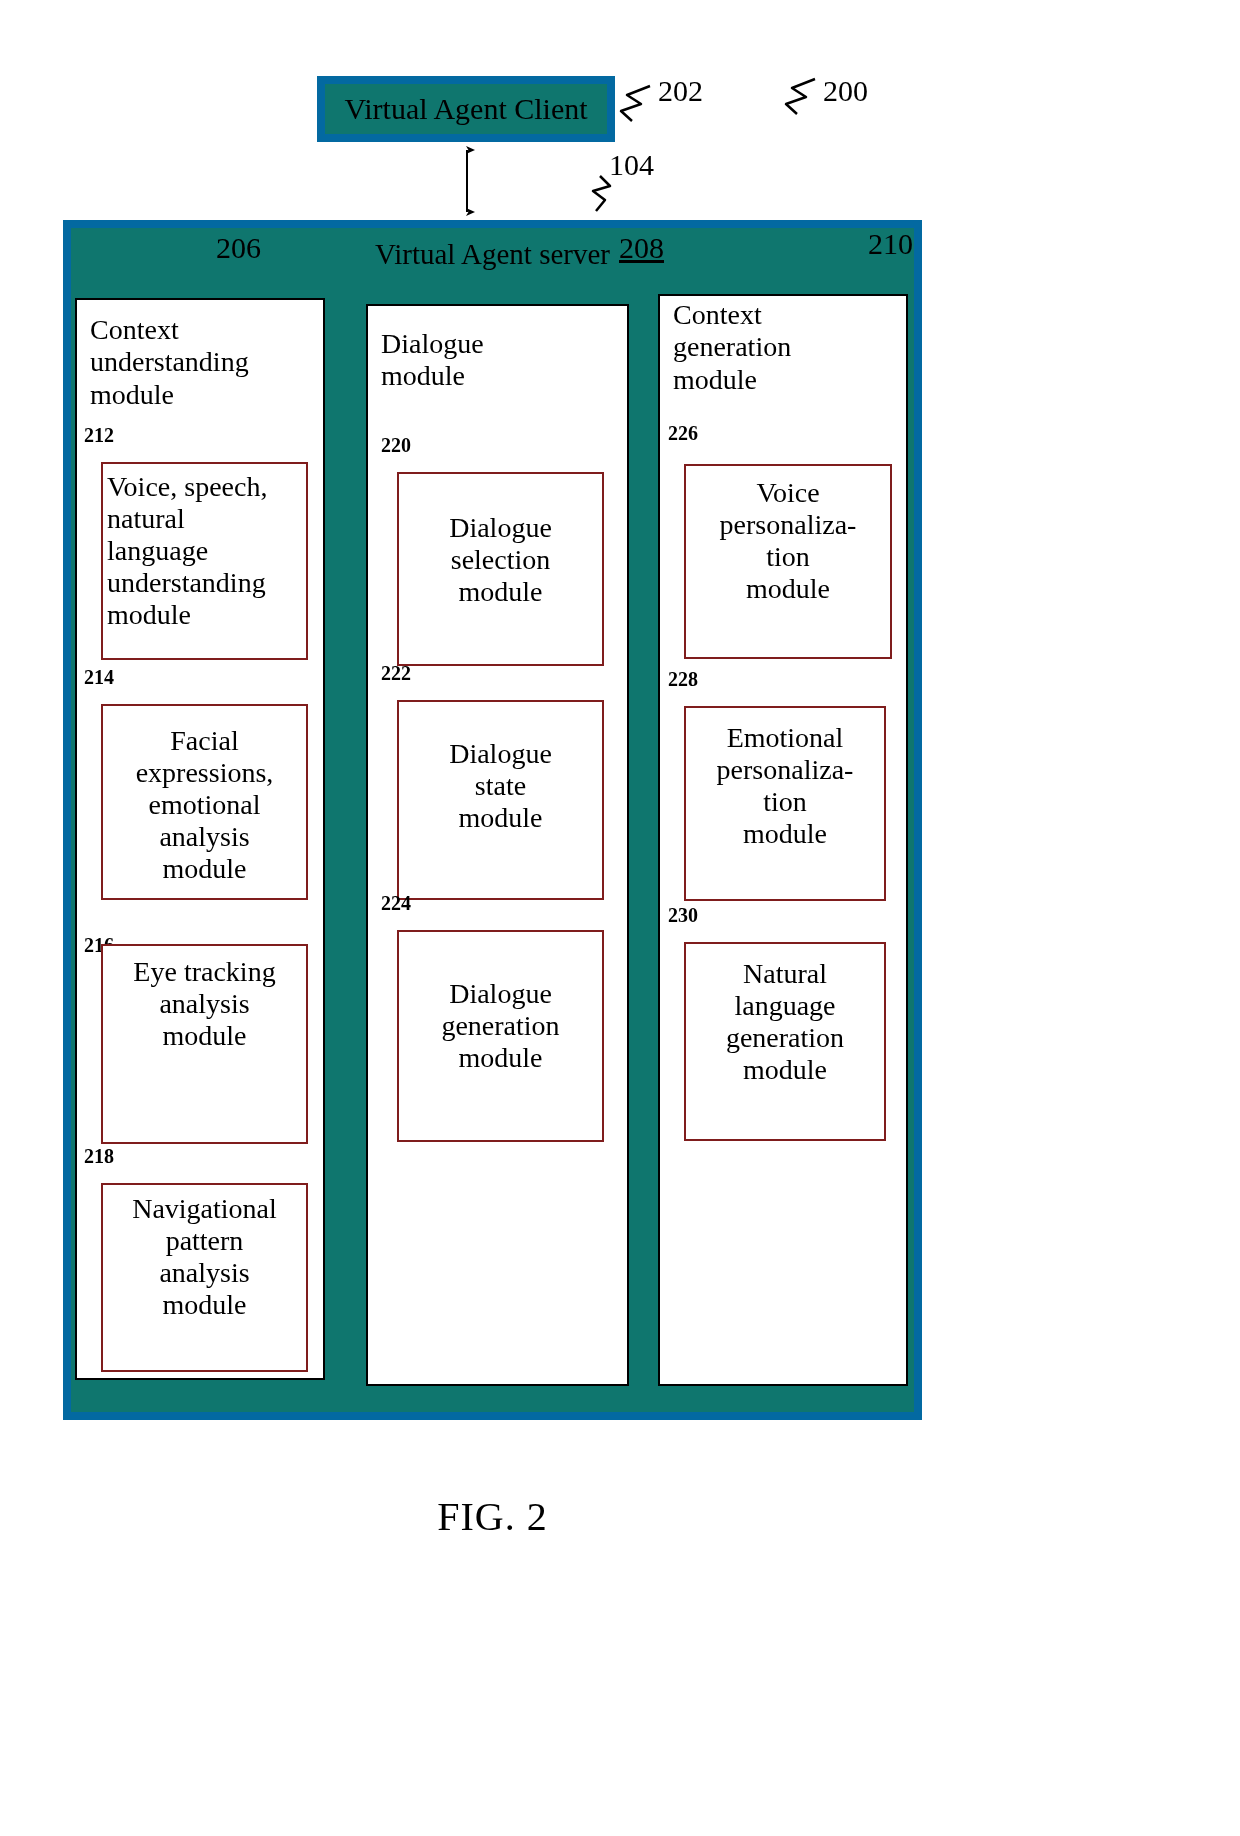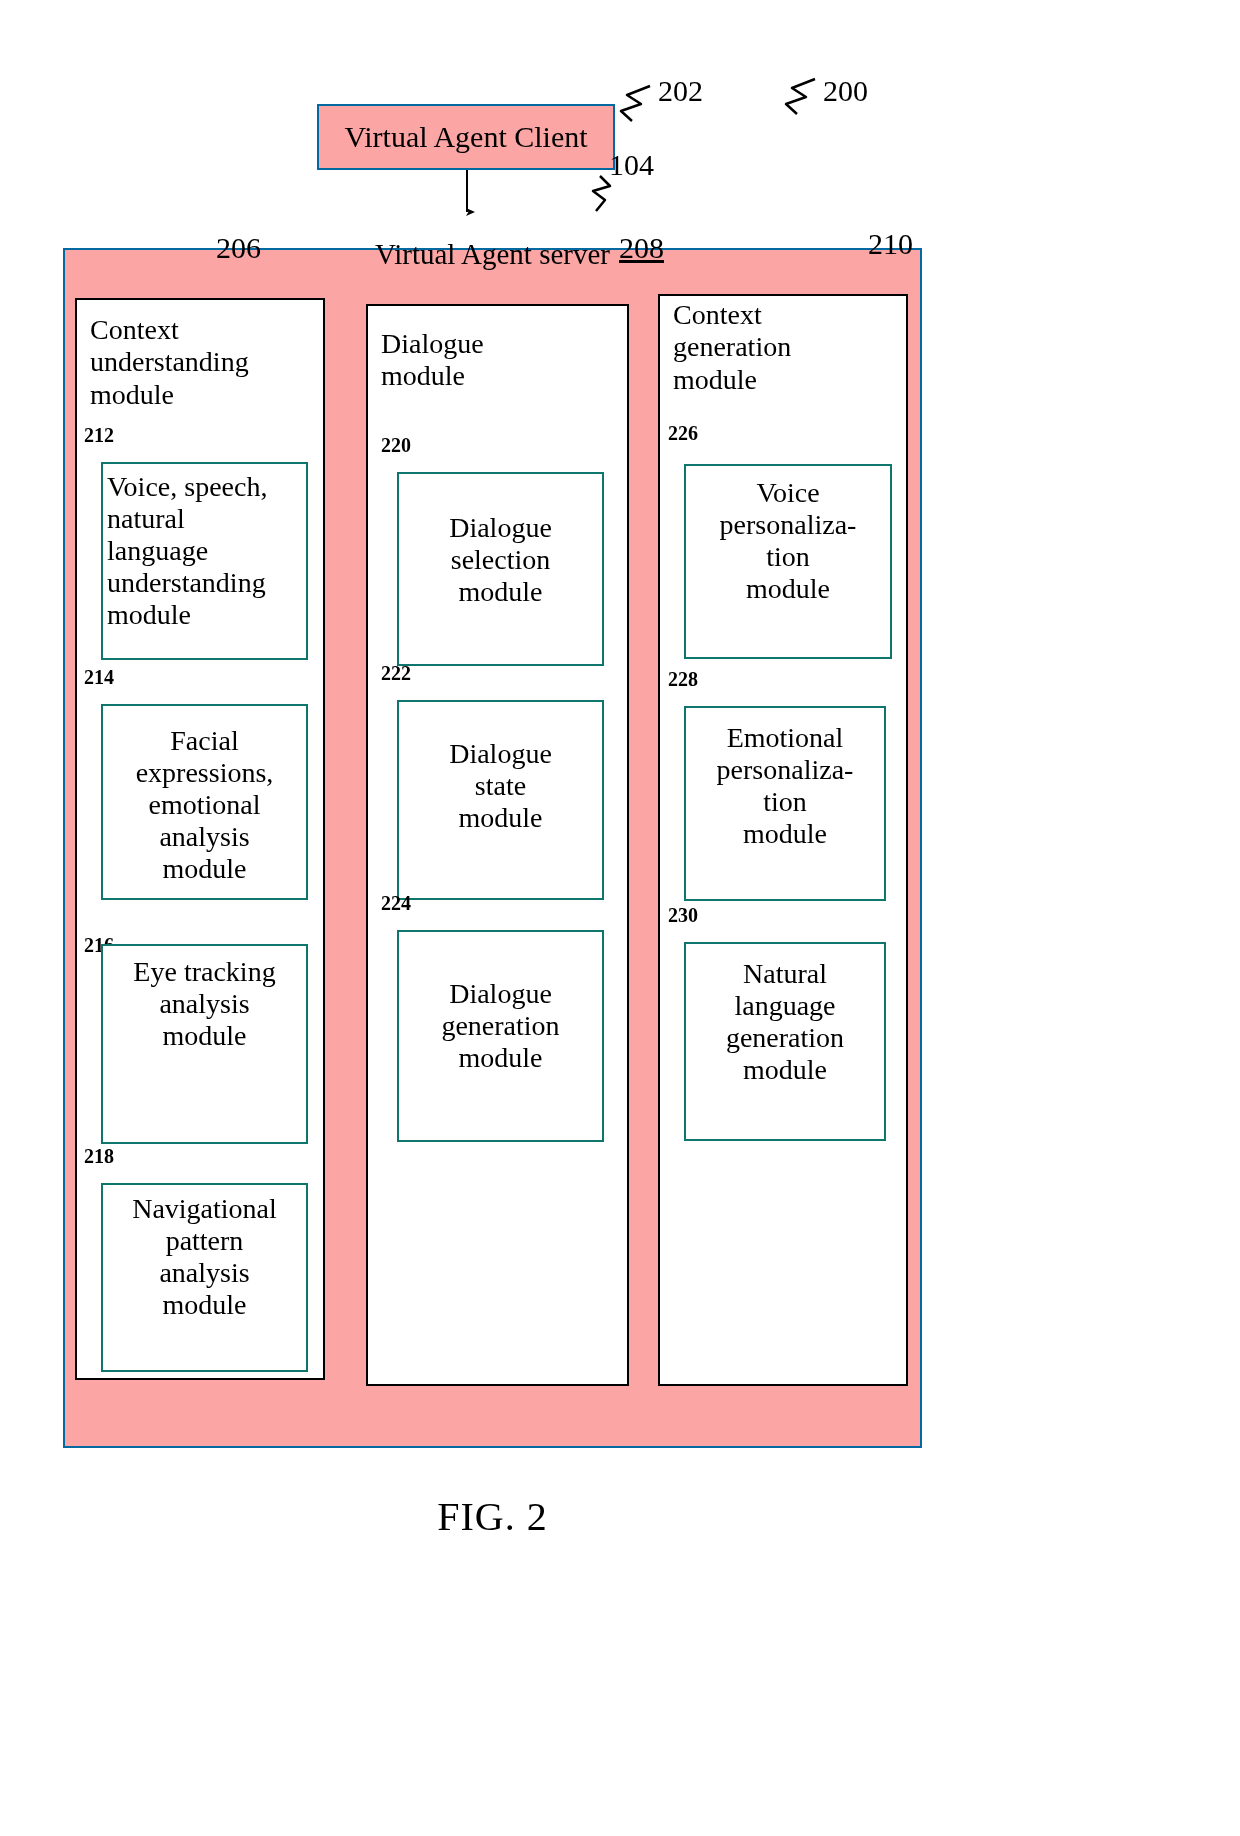--- a/index.html
+++ b/index.html
@@ -19,24 +19,23 @@
   .canvas {
     position: absolute;
     left: 0; top: 0;
     width: 1240px;
     height: 1836px;
   }
 
   
   .box {
     position: absolute;
-    border: 2px solid #0369a1;
-    background: #fca5a5;
+    border: 8px solid #0369a1;
+    background: #0f766e;
     box-sizing: border-box;
-    margin-top: 28px;
   }
 
   .box-label {
     text-align: center;
     line-height: 1.13;
     white-space: pre-line;
   }
 
   
   #client-box {
@@ -89,21 +88,21 @@
   #mod-208 { left: 366px; top: 304px;  width: 263px; height: 1082px; }
   #mod-210 { left: 658px; top: 294px;  width: 250px; height: 1092px; }
 
   #mod-206 .col-title { top: 14px; }
   #mod-208 .col-title { top: 22px; }
   #mod-210 .col-title { top: 3px; }
 
   
   .sub-module {
     position: absolute;
-    border: 2px solid #0f766e;
+    border: 2px solid #7f1d1d;
     background: #fff;
     box-sizing: border-box;
     display: flex;
     align-items: flex-start;
     justify-content: flex-start;
     text-align: center;
   }
   .sub-module .sub-label {
     font-size: 28px;
     line-height: 1.14;

